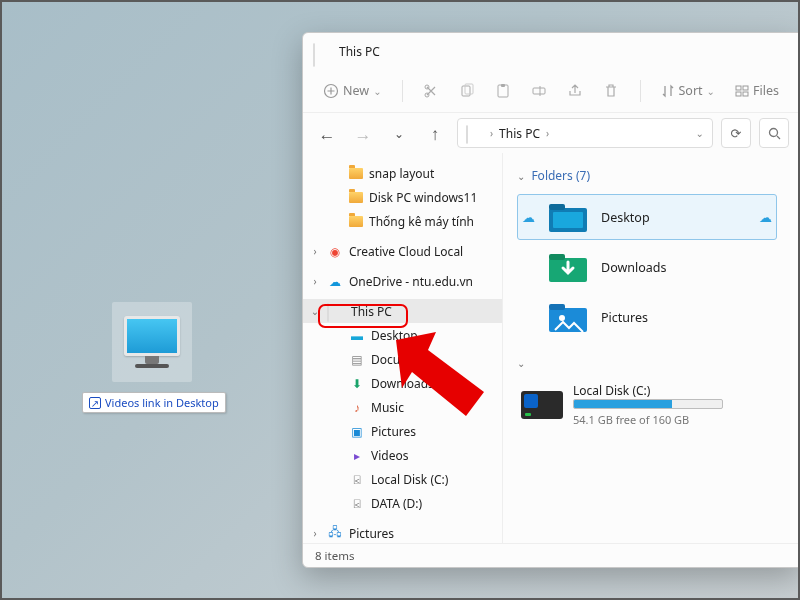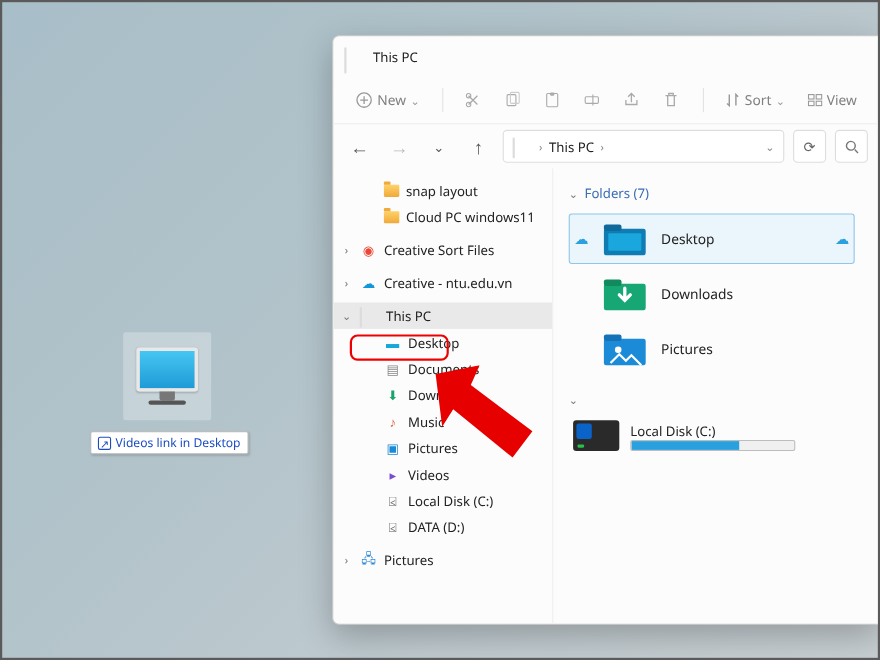--- a/index.html
+++ b/index.html
@@ -195,21 +195,21 @@
       <span>Sort</span>
       <span class="chev">⌄</span>
     </div>
     <div class="tbtn">
       <svg width="14" height="14">
           <rect x="1" y="2" width="5" height="4" fill="none" stroke="#999"></rect>
           <rect x="8" y="2" width="5" height="4" fill="none" stroke="#999"></rect>
           <rect x="1" y="8" width="5" height="4" fill="none" stroke="#999"></rect>
           <rect x="8" y="8" width="5" height="4" fill="none" stroke="#999"></rect>
         </svg>
-      <span>View</span>
+      <span>Files</span>
     </div>
   </div>
 
   <div class="addrbar">
     <div class="navarrow">←</div>
     <div class="navarrow disabled">→</div>
     <div class="navarrow" style="font-size:12px;">⌄</div>
     <div class="navarrow">↑</div>
     <div class="breadcrumb">
       <span class="monitor-sm"><span class="scr"></span><span class="st"></span><span class="bs"></span></span>
@@ -229,33 +229,37 @@
   </div>
 
   <div class="body">
     <div class="navpane" style="position:relative;">
       <div class="navitem indent2">
           <span class="folder-y"></span>
           <span>snap layout</span>
         </div>
       <div class="navitem indent2">
           <span class="folder-y"></span>
-          <span>Cloud PC windows11</span>
+          <span>Disk PC windows11</span>
+        </div>
+      <div class="navitem indent2">
+          <span class="folder-y"></span>
+          <span>Thống kê máy tính</span>
         </div>
       <div style="height:6px;"></div>
       <div class="navitem">
           <span class="exp">›</span>
           <span class="ic" style="color:#e43;">◉</span>
-          <span>Creative Sort Files</span>
+          <span>Creative Cloud Local</span>
         </div>
       <div style="height:6px;"></div>
       <div class="navitem">
           <span class="exp">›</span>
           <span class="ic" style="color:#1296db;">☁</span>
-          <span>Creative - ntu.edu.vn</span>
+          <span>OneDrive - ntu.edu.vn</span>
         </div>
       <div style="height:6px;"></div>
       <div class="navitem selected">
           <span class="exp">⌄</span>
           <span class="monitor-sm"><span class="scr"></span><span class="st"></span><span class="bs"></span></span>
           <span>This PC</span>
         </div>
       <div class="navitem indent1">
           <span class="exp"></span>
           <span class="ic" style="color:#17a7d9;">▬</span>
@@ -351,25 +355,29 @@
       <div class="grouphdr" style="margin-top:16px;">
         <span class="gchev">⌄</span>
       </div>
       <div class="drive-row">
         <div class="drive-ic"></div>
         <div>
           <div class="name">Local Disk (C:)</div>
           <div class="bar">
               <div class="fill" id="drivefill" style="width: 66%;"></div>
             </div>
-        </div>
-      </div>
-    </div>
-  </div>
-
+          <div class="drive-txt">54.1 GB free of 160 GB</div>
+        </div>
+      </div>
+    </div>
+  </div>
+
+  <div class="statusbar">
+    <span>8 items</span>
+  </div>
 </div>
 
 <div class="red-box" style="left:316px; top:302px; width:90px; height:24px;"></div>
 
 <div class="red-arrow">
   <svg width="110" height="100">
     <polygon points="8,8 48,0 40,18 96,60 78,84 24,40 14,56" fill="#e60000"></polygon>
   </svg>
 </div>
 

